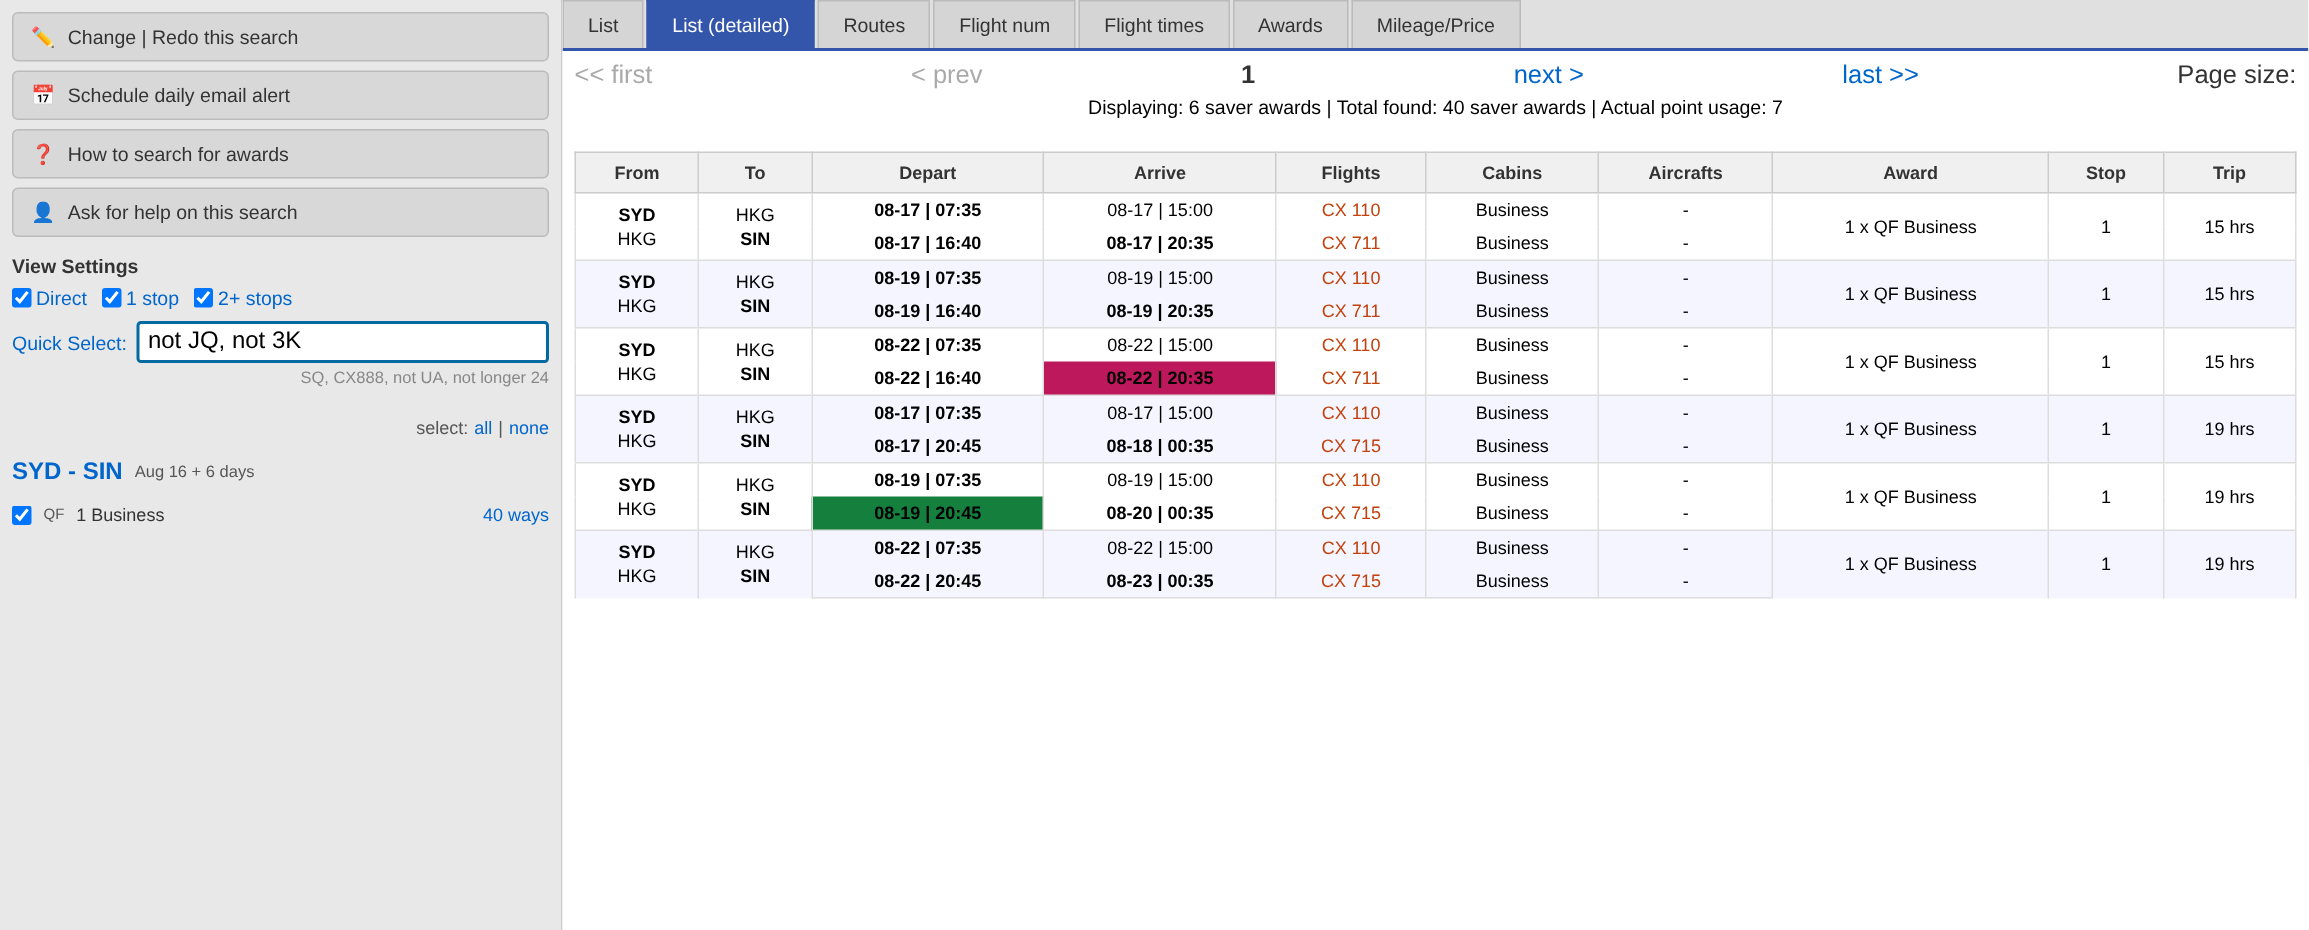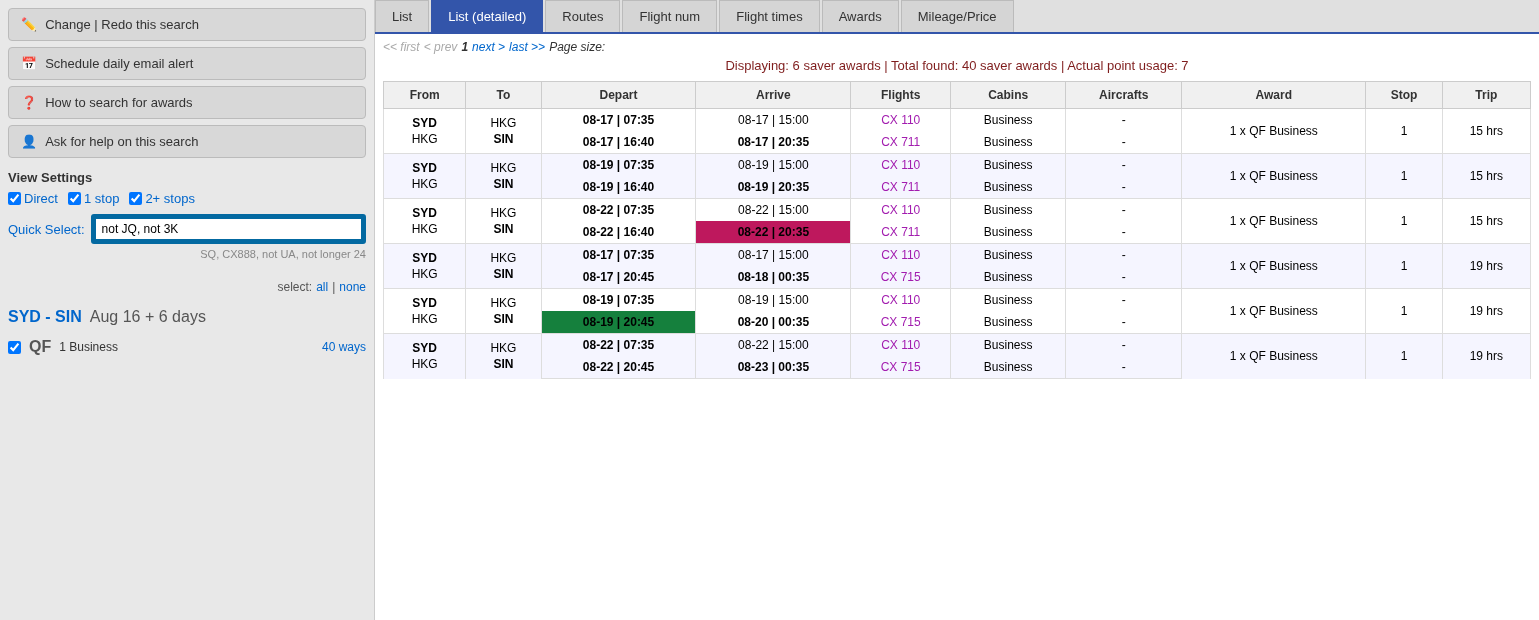--- a/index.html
+++ b/index.html
@@ -57,24 +57,24 @@
     .checkbox-label input { margin: 0; }
 
     .quick-select-row {
       display: flex;
       align-items: center;
       gap: 6px;
       margin-bottom: 4px;
     }
     .quick-select-label { color: #0066cc; font-size: 13px; }
     .quick-select-input {
-      border: 5px solid #0369a1;
+      border: 2px solid #0369a1;
       padding: 3px 6px;
       border-radius: 3px;
-      font-size: 12px;
+      font-size: 16px;
       flex: 1;
     }
     .quick-select-hint {
       font-size: 11px;
       color: #888;
       text-align: right;
       margin-bottom: 20px;
     }
     .select-row {
       display: flex;
@@ -87,29 +87,29 @@
     }
     .select-link { color: #0066cc; cursor: pointer; text-decoration: none; }
 
     .route-info {
       display: flex;
       align-items: center;
       gap: 8px;
       margin-bottom: 6px;
     }
     .route-title { font-size: 16px; font-weight: bold; color: #0066cc; }
-    .route-dates { font-size: 16px; color: #555; }
+    .route-dates { font-size: 11px; color: #555; }
 
     .flight-row {
       display: flex;
       align-items: center;
       gap: 8px;
     }
     .flight-row input[type=checkbox] { margin: 0; }
-    .airline-code { color: #555; font-size: 16px; font-weight: bold; }
+    .airline-code { color: #555; font-size: 10px; }
     .cabin-text { font-size: 12px; color: #333; }
     .ways-text { font-size: 12px; color: #0066cc; margin-left: auto; }
 
     
     #main {
       flex: 1;
       display: flex;
       flex-direction: column;
       overflow: hidden;
       background: #fff;
@@ -140,39 +140,38 @@
     
     .content-area {
       flex: 1;
       overflow-y: auto;
       padding: 6px 8px;
     }
 
     
     .pagination {
       display: flex;
-      justify-content: flex-start;
+      justify-content: space-between;
       align-items: center;
       gap: 4px;
-      font-size: 12px;
+      font-size: 17px;
       margin-bottom: 4px;
       color: #555;
-      font-style: italic;
     }
     .pagination a { color: #0066cc; cursor: pointer; text-decoration: none; }
     .pagination .current-page { font-weight: bold; color: #333; }
     .pagination .grayed { color: #aaa; }
     .page-size-label { color: #333; }
 
     
     .summary-line {
       text-align: center;
       font-size: 13px;
-      color: #7f1d1d;
-      margin-bottom: 8px;
+      color: #000000;
+      margin-bottom: 22px;
     }
 
     
     .results-table {
       width: 100%;
       border-collapse: collapse;
       font-size: 12px;
     }
     .results-table th {
       background: #f0f0f0;
@@ -189,21 +188,21 @@
       text-align: center;
     }
     .pair-cell {
       display: flex;
       flex-direction: column;
       align-items: center;
       gap: 2px;
       justify-content: flex-end;
     }
     .bold-text { font-weight: bold; }
-    .flight-link { color: #a21caf; text-decoration: none; cursor: pointer; }
+    .flight-link { color: #c2410c; text-decoration: none; cursor: pointer; }
 
     .top-row td { border-bottom: none; }
     .bot-row td { border-top: none; }
   </style>
 </head>
 <body>
 
 <div id="sidebar">
 
   <button class="sidebar-btn">

